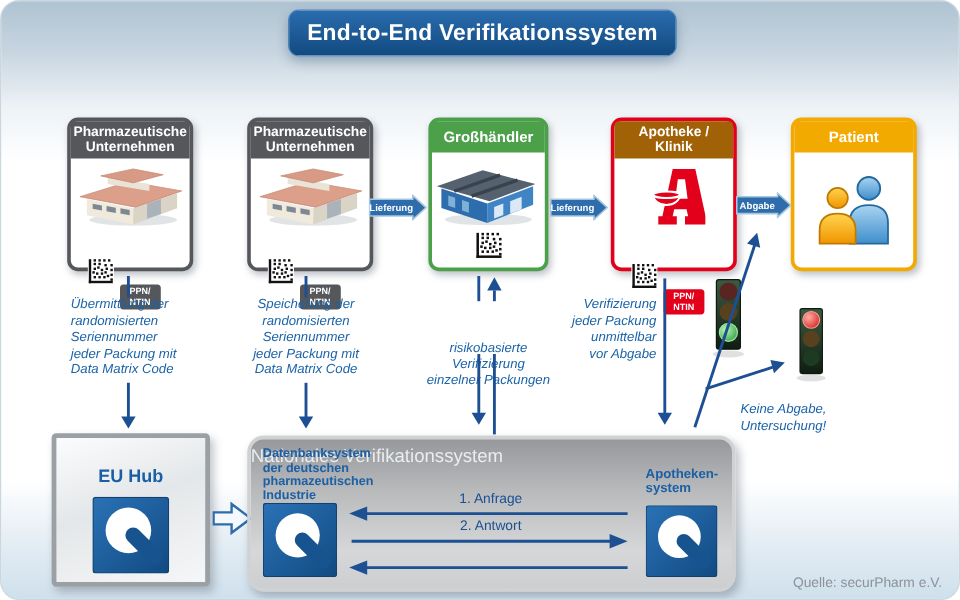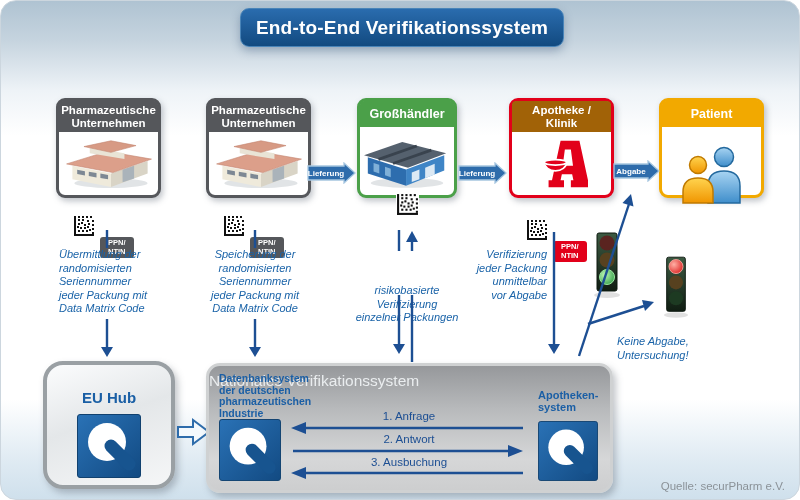--- a/index.html
+++ b/index.html
@@ -9,37 +9,37 @@
   .abs{position:absolute;}
   .preline{white-space:pre-line;}
 
   
   .banner{left:239px;top:7px;width:322px;height:37px;border-radius:9px;
     background:linear-gradient(180deg,#2a6cae,#124a80);border:1px solid #4984b8;
     box-shadow:0 4px 10px rgba(40,70,110,.35);display:flex;align-items:center;justify-content:center;
     color:#fff;font-size:19px;font-weight:bold;letter-spacing:.2px;}
 
   
-  .tbox{top:97px;height:100px;background:#fff;border-radius:9px;box-sizing:border-box;
+  .tbox{top:97px;height:128px;background:#fff;border-radius:9px;box-sizing:border-box;
     box-shadow:2px 3px 6px rgba(90,100,115,.4);border:3px solid #555;}
   .tbox .hd{font-weight:bold;color:#fff;text-align:center;font-size:11.5px;line-height:13px;
     padding:3px 0 2px;border-radius:4px 4px 0 0;white-space:pre-line;}
   .hd-1line{padding:7px 0 6px !important;font-size:12.5px !important;}
   .badge{display:inline-block;color:#fff;font-weight:bold;font-size:7.5px;line-height:8.5px;
     text-align:center;padding:2px 8px;border-radius:3px;white-space:pre-line;vertical-align:top;margin-top:44px;}
   .qrrow{display:flex;align-items:center;gap:5px;}
 
   
   .note{color:#1a63a8;font-size:11px;line-height:13.5px;font-style:italic;}
 
   
   svg{display:block;}
 
   
-  .euhub{left:42px;top:360px;width:132px;height:128px;border:4px solid #9aa0a4;border-radius:20px;
+  .euhub{left:42px;top:360px;width:132px;height:128px;border:4px solid #9aa0a4;border-radius:4px;
     box-sizing:border-box;background:linear-gradient(160deg,#fbfcfd,#e4e7e9 45%,#f5f6f7);
     box-shadow:3px 4px 7px rgba(80,90,100,.35);text-align:center;}
   .euhub .lbl{margin-top:24px;color:#1a5fa5;font-weight:bold;font-size:15px;}
   .natbox{left:205px;top:362px;width:407px;height:130px;border:3px solid #cfd1d2;border-radius:14px;
     box-sizing:border-box;background:linear-gradient(180deg,#96989b 0%,#b8babc 35%,#d6d7d8 75%,#cdcecf 100%);
     box-shadow:3px 4px 7px rgba(80,90,100,.35);}
   .natbox .ttl{left:0;right:0;top:6px;text-align:left;color:#eaedef;font-size:15.5px;}
   .natbox .llbl{left:10px;top:7px;width:120px;color:#1b5fa5;font-weight:bold;font-size:10.5px;line-height:11.5px;}
   .natbox .rlbl{left:329px;top:23px;width:70px;color:#1b5fa5;font-weight:bold;font-size:11px;line-height:12px;}
   .steplbl{left:90px;width:220px;text-align:center;color:#1d4f93;font-size:11.5px;}
@@ -281,21 +281,20 @@
 system</div>
     <svg class="abs" style="left:10px;top:53px" width="62" height="62">
         <use href="#dbicon"></use>
       </svg>
     <svg class="abs" style="left:329px;top:55px" width="60" height="60">
         <use href="#dbicon"></use>
       </svg>
 
     <div class="abs steplbl" style="top:44px">1. Anfrage</div>
     <div class="abs steplbl" style="top:67px">2. Antwort</div>
-    <div class="abs steplbl" style="top:90px">3. Ausbuchung</div>
 
     <svg class="abs" style="left:0;top:0" width="401" height="124">
       <g stroke="#1d4f93" stroke-width="2.4">
         <line x1="96" y1="62" x2="314" y2="62"></line>
         <line x1="84" y1="85" x2="300" y2="85"></line>
         <line x1="96" y1="107" x2="314" y2="107"></line>
       </g>
       <g fill="#1d4f93">
         <polygon points="82,62 97,56 97,68"></polygon>
         <polygon points="314,85 299,79 299,91"></polygon>

